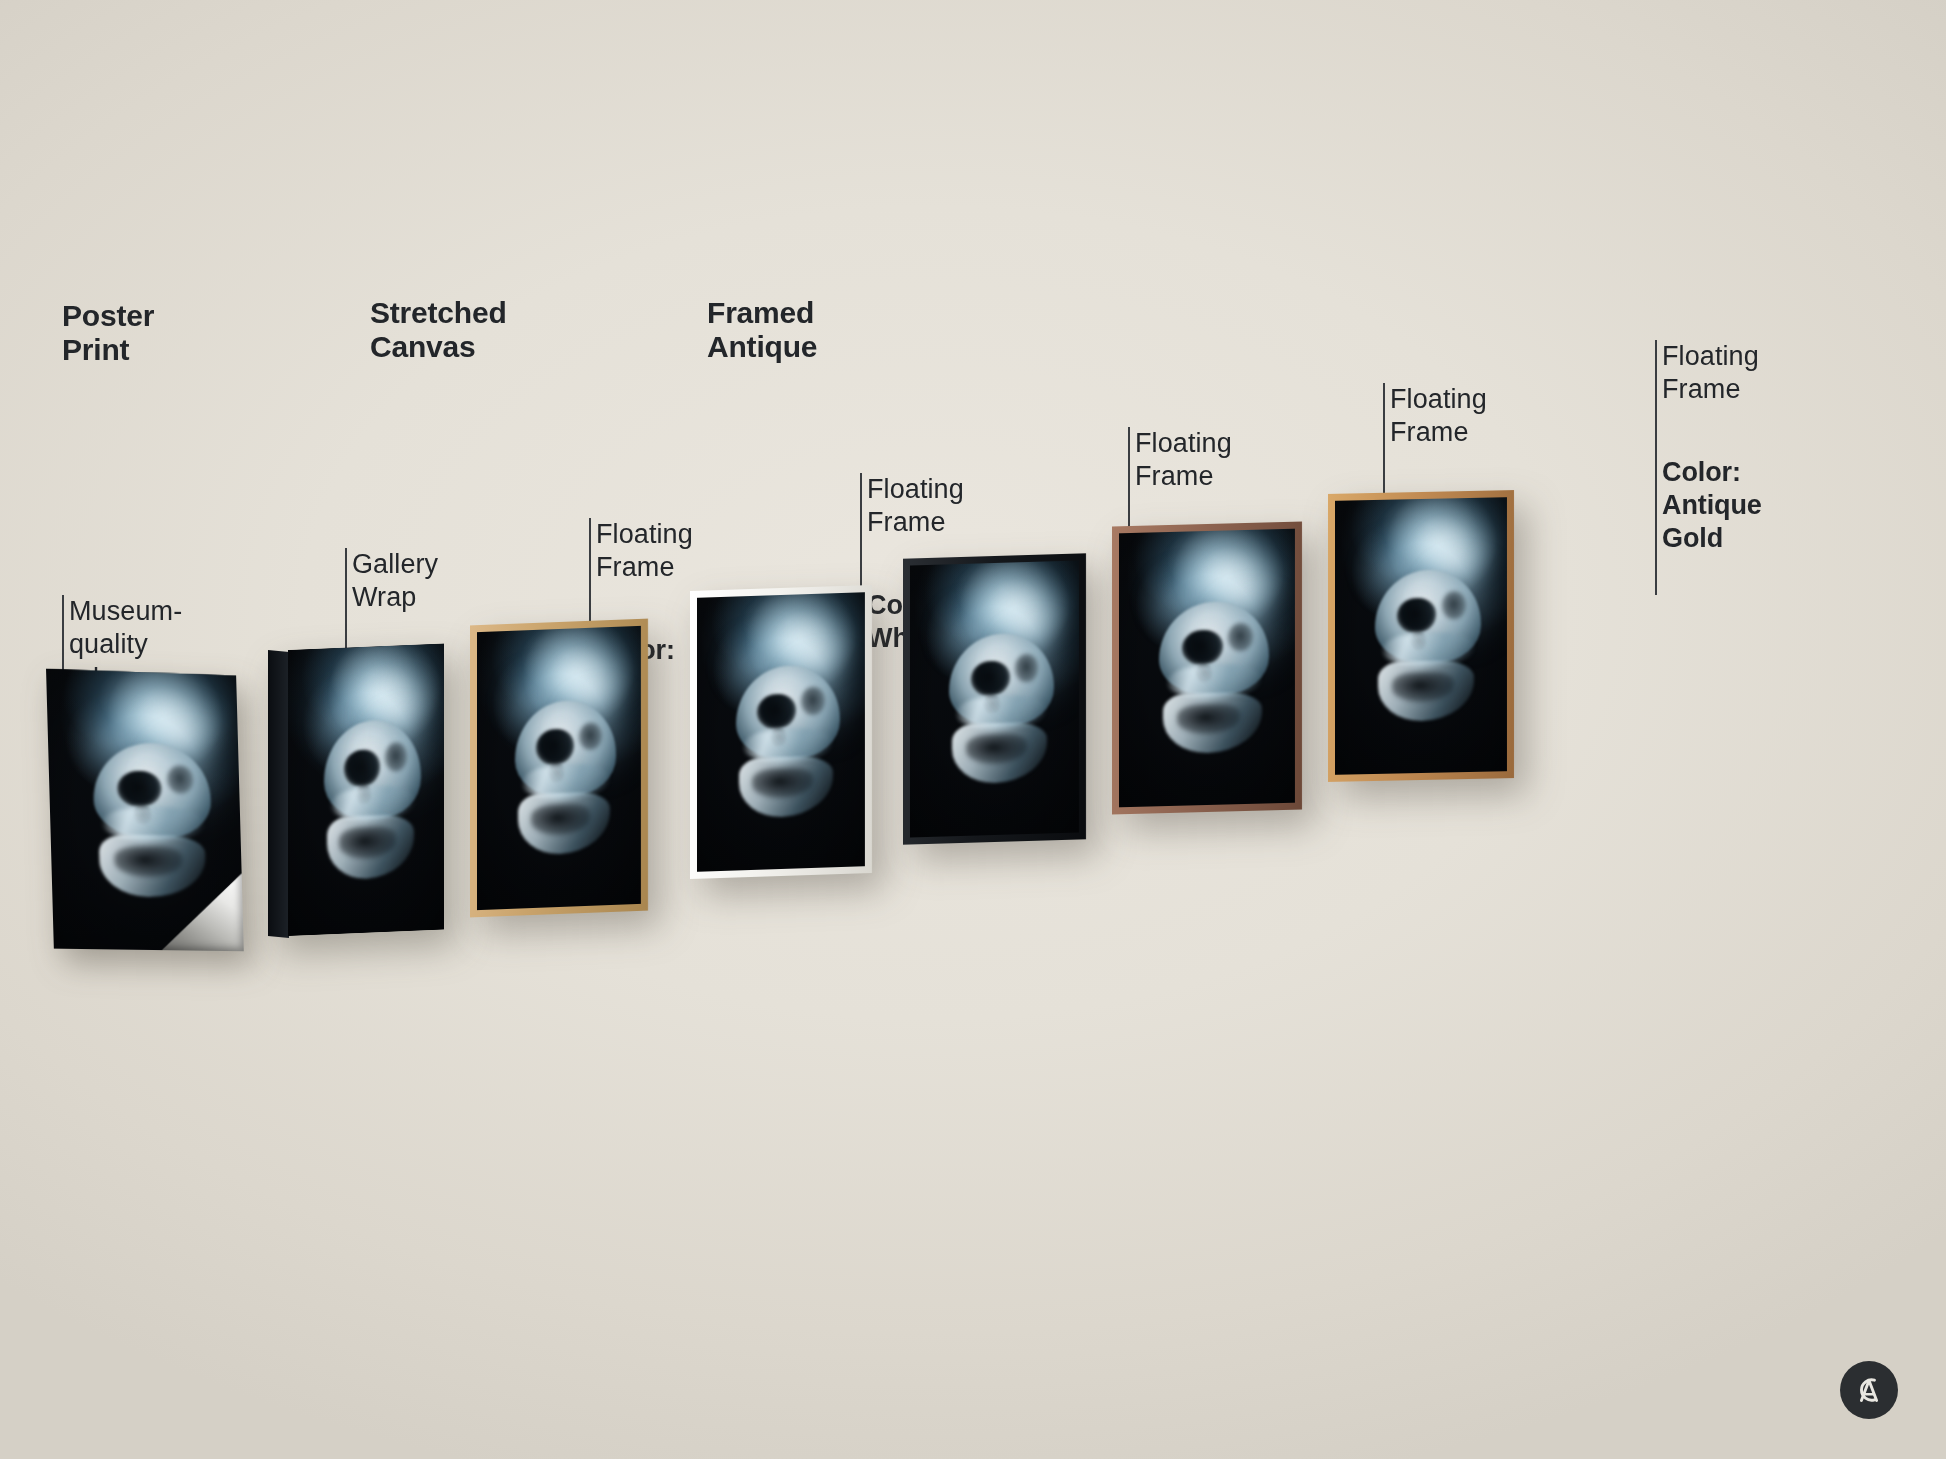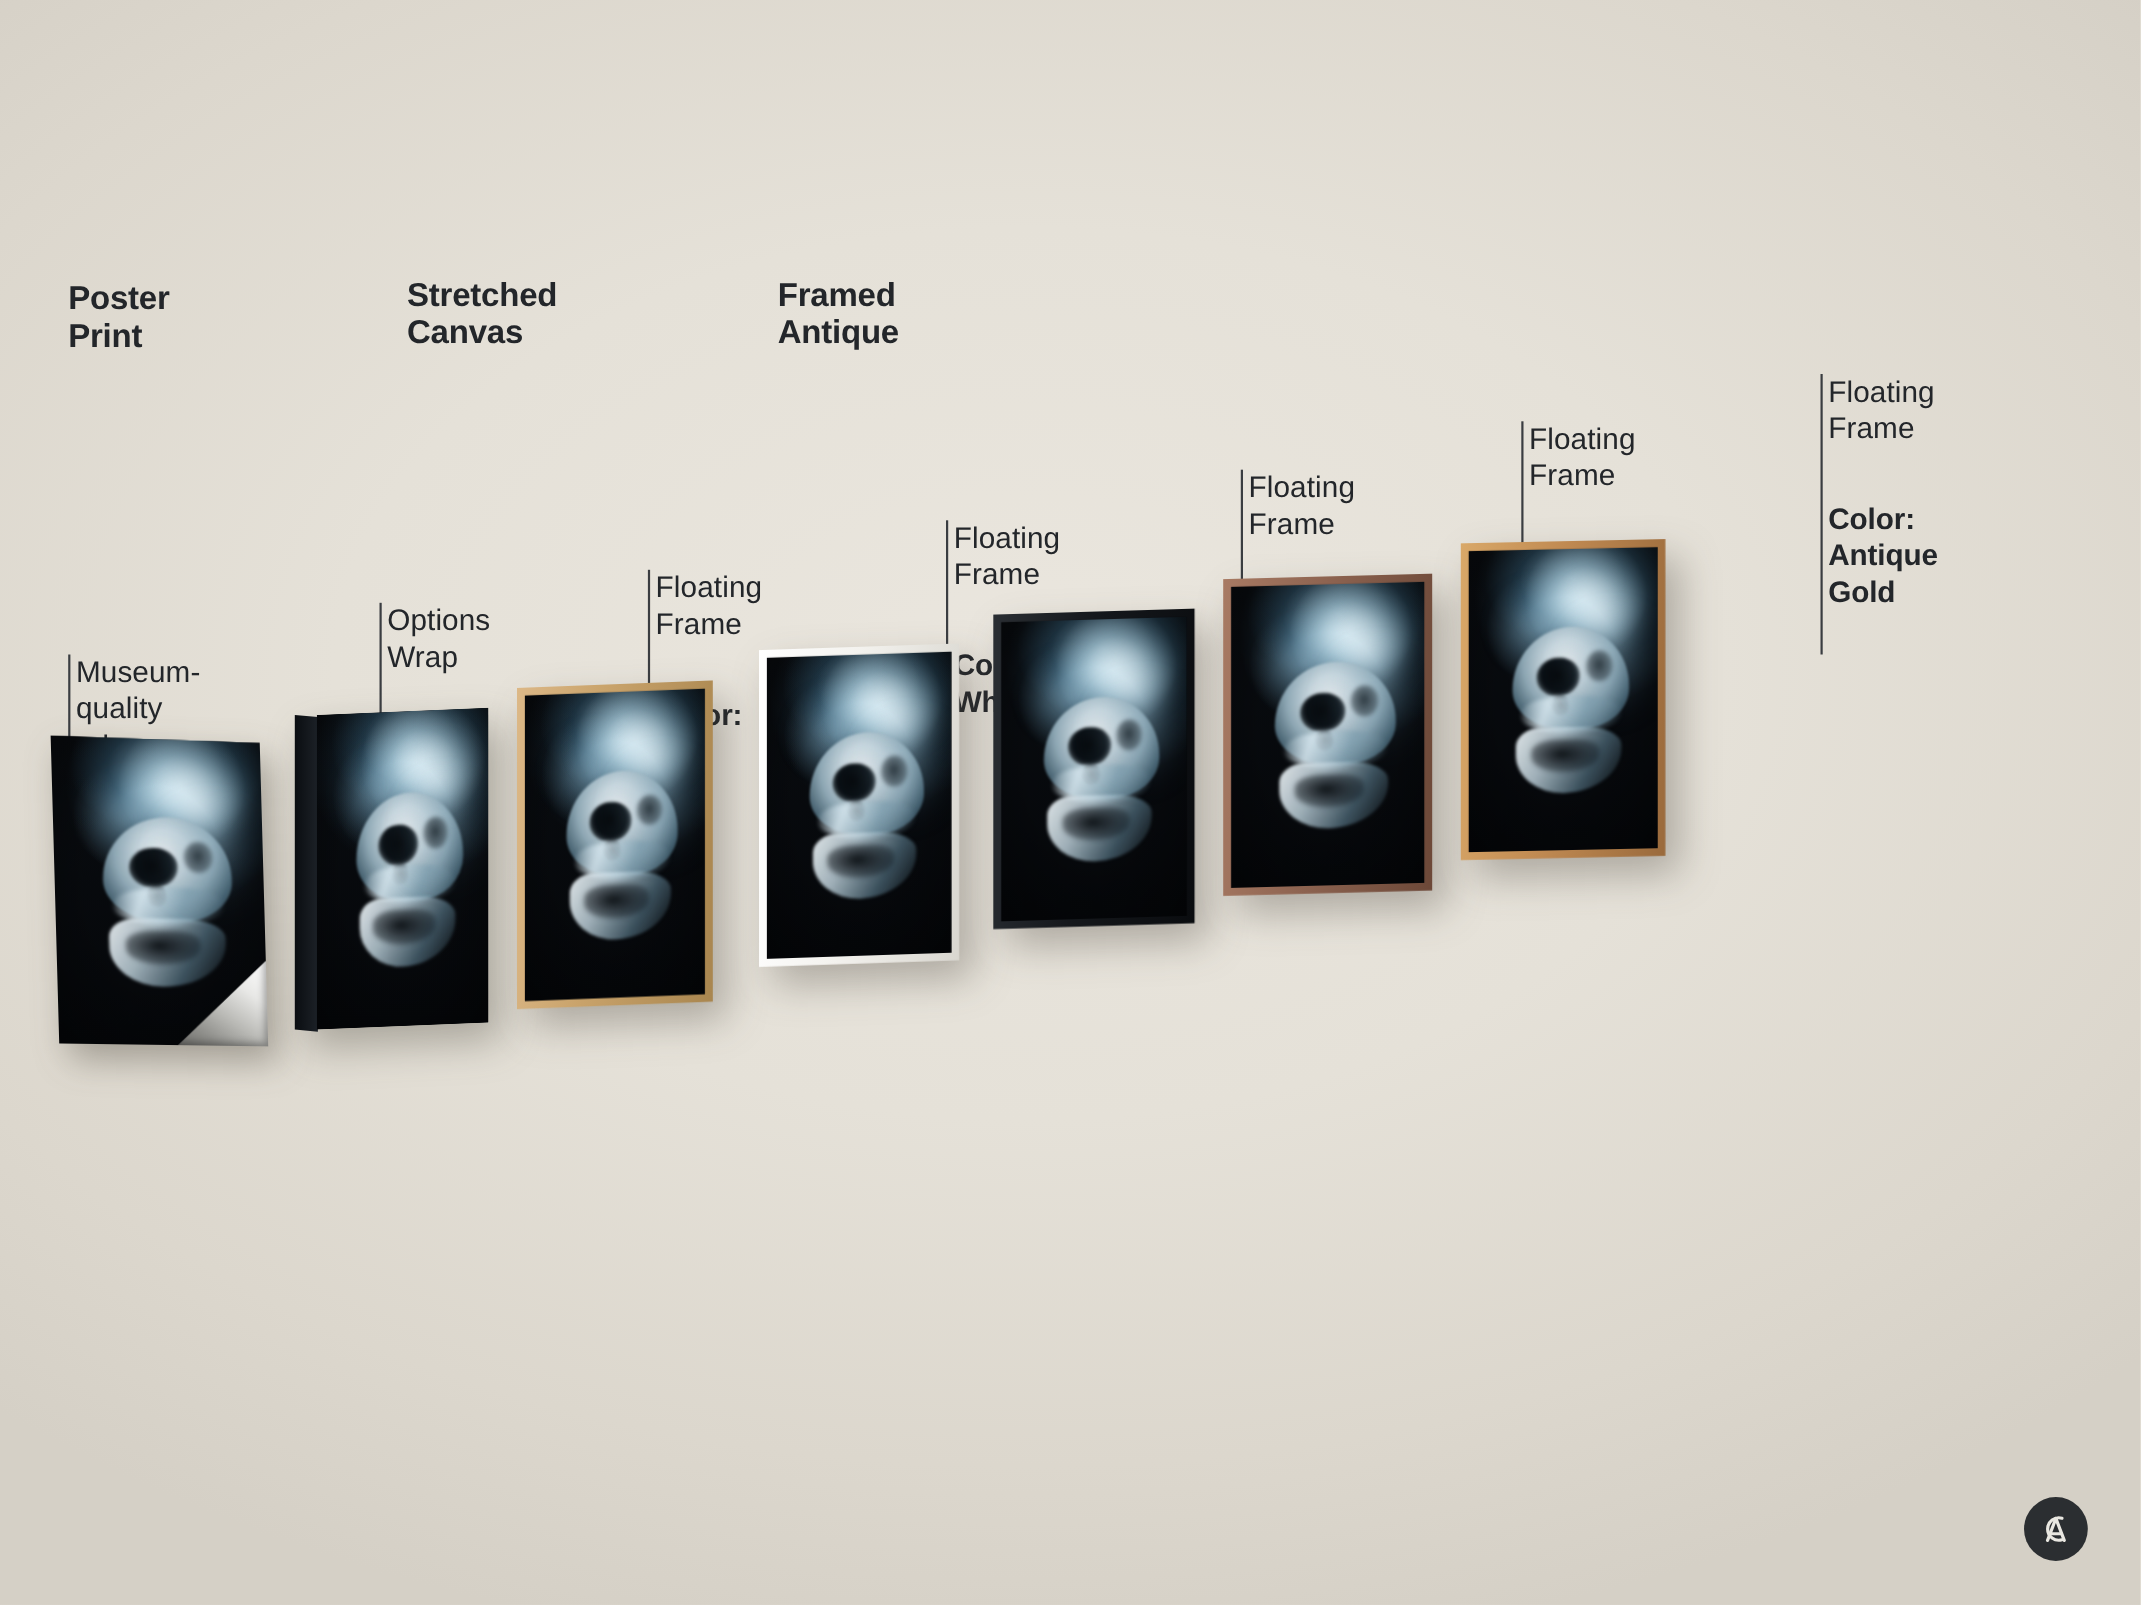--- a/index.html
+++ b/index.html
@@ -36,20 +36,21 @@
   }
 
   .col-head {
     position: absolute;
     font-size: 30px;
     font-weight: 700;
     line-height: 1.12;
     color: #23262a;
     letter-spacing: -0.2px;
     white-space: pre-line;
+    margin-top: 44px;
   }
 
   
   .anno {
     position: absolute;
     padding-left: 5px;
     border-left: 2px solid #3a3d41;
     color: #23262a;
   }
   .anno .anno-main {
@@ -303,21 +304,21 @@
   <div class="col-head" style="left:707px; top:252px;">Framed
 Antique</div>
 
   <div class="anno" style="left:62px; top:595px; height:230px;">
     <div class="anno-main">Museum-
 quality
 edges</div>
   </div>
 
   <div class="anno" style="left:345px; top:548px; height:265px;">
-    <div class="anno-main">Options
+    <div class="anno-main">Gallery
 Wrap</div>
     <div class="anno-sub">Mirror
 edges</div>
   </div>
 
   <div class="anno" style="left:589px; top:518px; height:280px;">
     <div class="anno-main">Floating
 Frame</div>
     <div class="anno-sub">Color:
 Oak</div>

